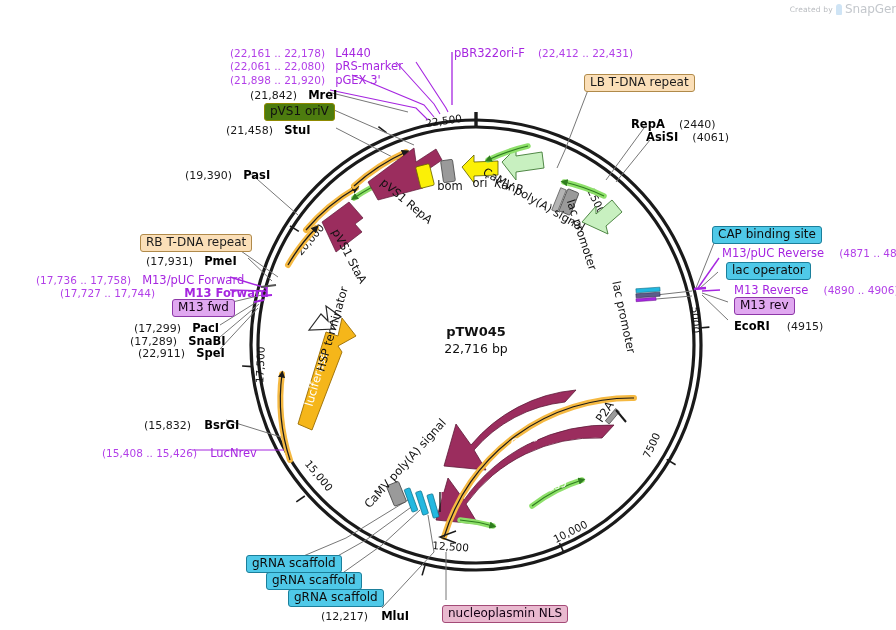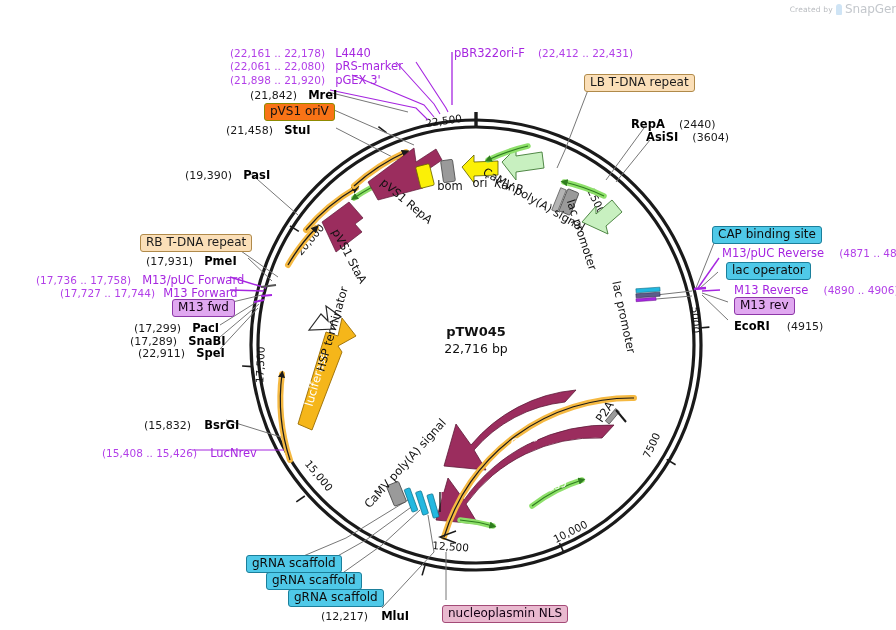--- a/index.html
+++ b/index.html
@@ -18,21 +18,21 @@
   .lb{position:absolute;white-space:nowrap;line-height:1;}
   .enz{font-size:11.5px;font-weight:bold;color:#000;text-align:center;}
   .pos{font-size:11px;color:#1a1a1a;}
   .prim{font-size:11.5px;color:#a626e0;}
   .primpos{font-size:10.5px;color:#b23fe8;}
 
   
   .badge{position:absolute;white-space:nowrap;font-size:12px;
          padding:1px 5px 2px 5px;border-radius:3px;line-height:1.08;}
   .badge.orange{background:#fbdfb8;border:1px solid #b08a4a;color:#1c1c1c;}
-  .badge.yellow{background:#f97316;border:1px solid #8f8a00;color:#111;}
+  .badge.yellow{background:#4d7c0f;border:1px solid #8f8a00;color:#111;}
   .badge.cyan{background:#4fc9e8;border:1px solid #1b7f9b;color:#0d0d0d;}
   .badge.violet{background:#e0a8f0;border:1px solid #8d37a8;color:#120012;}
   .badge.pink{background:#e9b9cf;border:1px solid #a34a77;color:#140014;}
 
   
   .ft{font-size:11.5px;fill:#111;}
   .ftw{font-size:11.5px;fill:#ffffff;}
   .ruler{font-size:10.5px;fill:#111;}
 </style>
 </head>
@@ -313,21 +313,21 @@
   </div>
 
   <div class="badge orange" style="left:568px;top:74px;">LB T-DNA repeat</div>
 
   <div class="lb" style="left:615px;top:115px;">
     <span class="enz">RepA</span>
     <span class="pos" style="margin-left:9px;margin-top:24px;">(2440)</span>
   </div>
   <div class="lb" style="left:630px;top:128px;">
     <span class="enz">AsiSI</span>
-    <span class="pos" style="margin-left:9px;">(3604)</span>
+    <span class="pos" style="margin-left:9px;">(4061)</span>
   </div>
 
   <div class="badge cyan" style="left:696px;top:226px;">CAP binding site</div>
   <div class="lb" style="left:706px;top:244px;">
     <span class="prim">M13/pUC Reverse</span>
     <span class="primpos" style="margin-left:10px;">(4871 .. 4893)</span>
   </div>
   <div class="badge cyan" style="left:710px;top:262px;">lac operator</div>
   <div class="lb" style="left:718px;top:281px;">
     <span class="prim">M13 Reverse</span>
@@ -347,21 +347,21 @@
   <div class="lb" style="left:130px;top:252px;">
     <span class="pos">(17,931)</span>
     <span class="enz" style="margin-left:6px;">PmeI</span>
   </div>
   <div class="lb" style="left:20px;top:271px;">
     <span class="primpos">(17,736 .. 17,758)</span>
     <span class="prim" style="margin-left:6px;">M13/pUC Forward</span>
   </div>
   <div class="lb" style="left:44px;top:284px;">
     <span class="primpos">(17,727 .. 17,744)</span>
-    <span class="prim" style="margin-left:3px;">M13 Forward</span>
+    <span class="prim" style="margin-left:24px;font-weight:bold;">M13 Forward</span>
   </div>
   <div class="badge violet" style="left:156px;top:299px;">M13 fwd</div>
   <div class="lb" style="left:118px;top:319px;">
     <span class="pos">(17,299)</span>
     <span class="enz" style="margin-left:6px;">PacI</span>
   </div>
   <div class="lb" style="left:114px;top:332px;">
     <span class="pos">(17,289)</span>
     <span class="enz" style="margin-left:6px;">SnaBI</span>
   </div>

